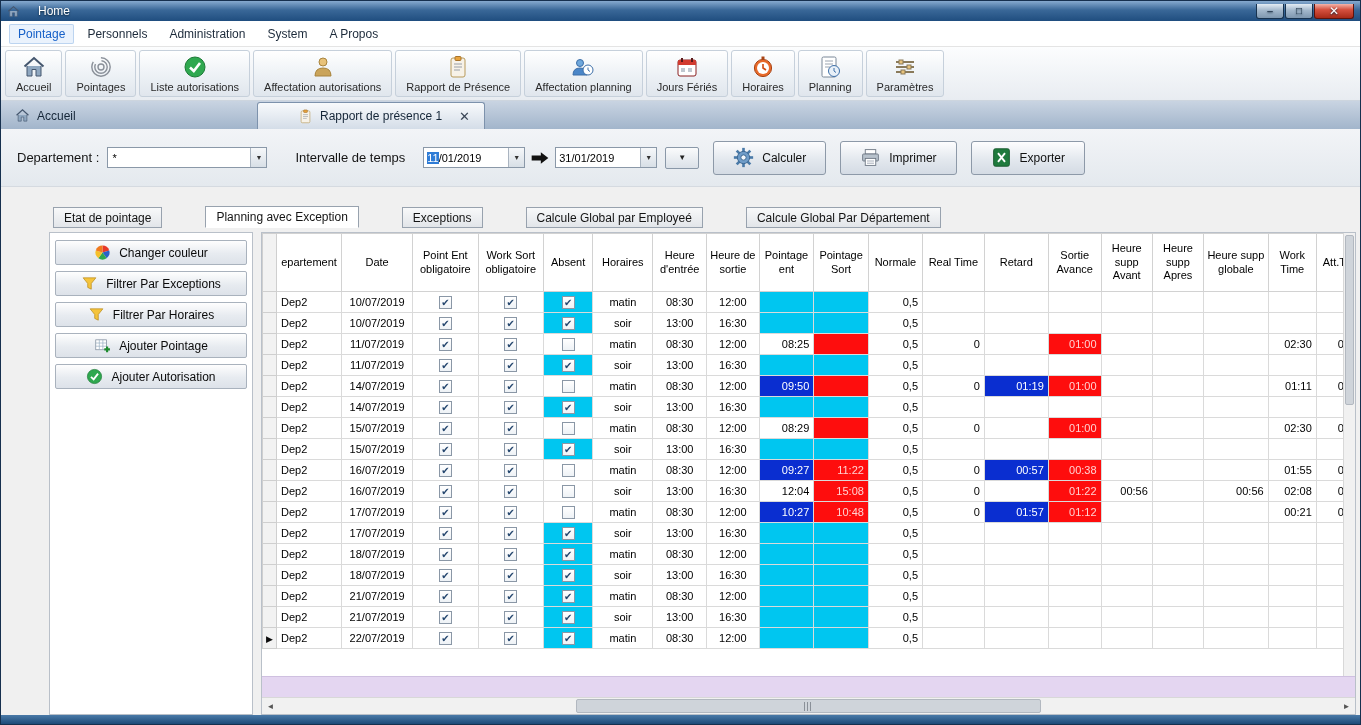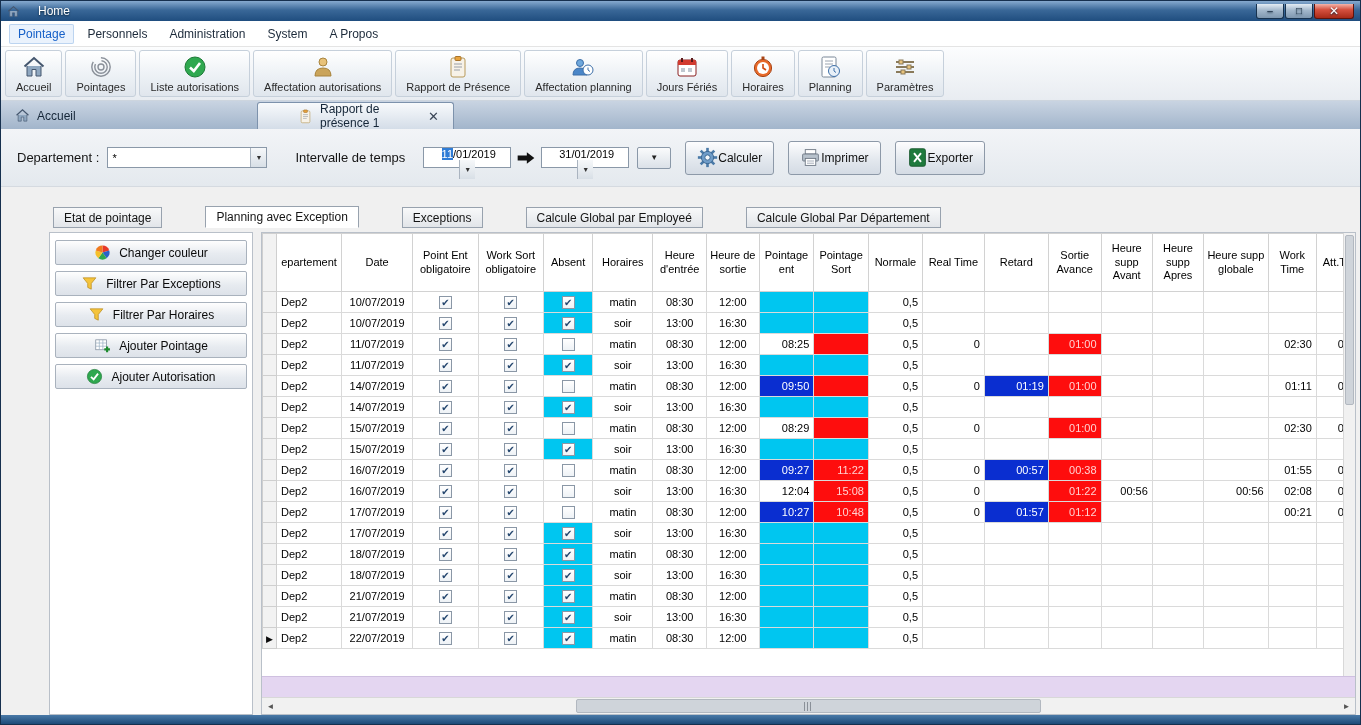--- a/index.html
+++ b/index.html
@@ -30,44 +30,44 @@
   .tool-btn { display:flex; flex-direction:column; align-items:center; justify-content:center; gap:2px;
               padding:2px 10px; border:1px solid #c6d0db; border-radius:3px;
               background:linear-gradient(#ffffff,#eef2f6 50%,#e0e6ed); }
   .tool-icon svg { width:24px; height:24px; display:block; }
   .tool-label { font-size:11px; color:#2a2a2a; white-space:nowrap; }
 
   
   .doctabs { height:28px; flex:0 0 auto; background:linear-gradient(#c9d4e2,#a2b5cb); display:flex; align-items:flex-end; }
   .doc-tab { height:27px; display:flex; align-items:center; gap:7px; padding:0 14px; font-size:12px; color:#152638; width:256px; }
   .doc-tab .doc-tab-icon svg { width:15px; height:15px; display:block; }
-  .doc-tab.active { width:197px; justify-content:center; background:linear-gradient(#f8fafc,#d4dde8);
+  .doc-tab.active { width:228px; justify-content:center; background:linear-gradient(#f8fafc,#d4dde8);
                     border:1px solid #7d92ac; border-bottom:none; border-radius:3px 3px 0 0;padding-left:40px; }
   .tab-close { margin-left:10px; color:#3a4656; font-size:13px; line-height:1; }
 
   
   .filterbar { height:58px; flex:0 0 auto; background:linear-gradient(#f2f4f7,#e4e9ee); display:flex;
                align-items:center; padding:0 16px; border-bottom:1px solid #d5dae0; }
   .flabel { font-size:13px; color:#151515; white-space:nowrap; }
   .combo { height:21px; background:#fff; border:1px solid #8a98a8; display:flex; align-items:center; font-size:11px; }
   .combo-text { flex:1; padding:0 4px; }
   .combo-btn { width:16px; height:100%; flex:0 0 auto; background:linear-gradient(#f6f8fa,#d8dfe6);
                border-left:1px solid #aab4c0; display:flex; align-items:center; justify-content:center;
                font-size:7px; color:#333; }
   .dep-combo { width:160px; margin:0 28px 0 8px; }
-  .date-combo { width:88px;flex-direction:column; }
+  .date-combo { width:102px; }
   .date-combo:first-of-type { margin-left:0; }
   .date-part { white-space:pre; }
   .date-part.hl { background:#2f7cd6; color:#fff; }
   .date-pad { padding-left:3px; flex:1; display:flex; align-items:center; }
   .arrow-right { width:20px; height:16px; margin:0 5px; }
   .arrow-right svg { width:20px; height:16px; display:block; }
   .drop-btn { width:34px; height:22px; margin-left:8px; border:1px solid #8a98a8; border-radius:2px;
               background:linear-gradient(#fafbfc,#dbe1e8); font-size:8px; color:#222; }
-  .action-btn { height:34px; display:flex; align-items:center; gap:0; padding:0 11px; margin-left:14px;
+  .action-btn { height:34px; display:flex; align-items:center; gap:8px; padding:0 19px; margin-left:14px;
                 border:1px solid #8d99a8; border-radius:3px; font-family:inherit;
                 background:linear-gradient(#fdfdfe,#e3e8ee 55%,#d4dbe4); font-size:12px; color:#111; }
   .action-btn .btn-icon svg { width:21px; height:21px; display:block; }
   .ml-int { margin-left:0; margin-right:18px; }
 
   .spacer { height:19px; flex:0 0 auto; background:#f0f0f0; }
 
   
   .viewtabs { height:22px; flex:0 0 auto; display:flex; align-items:flex-end; padding:0 0 0 8px; background:#f0f0f0; }
   .view-tab { height:21px; padding:0 10px; display:flex; align-items:center; font-size:12px; color:#141414;

